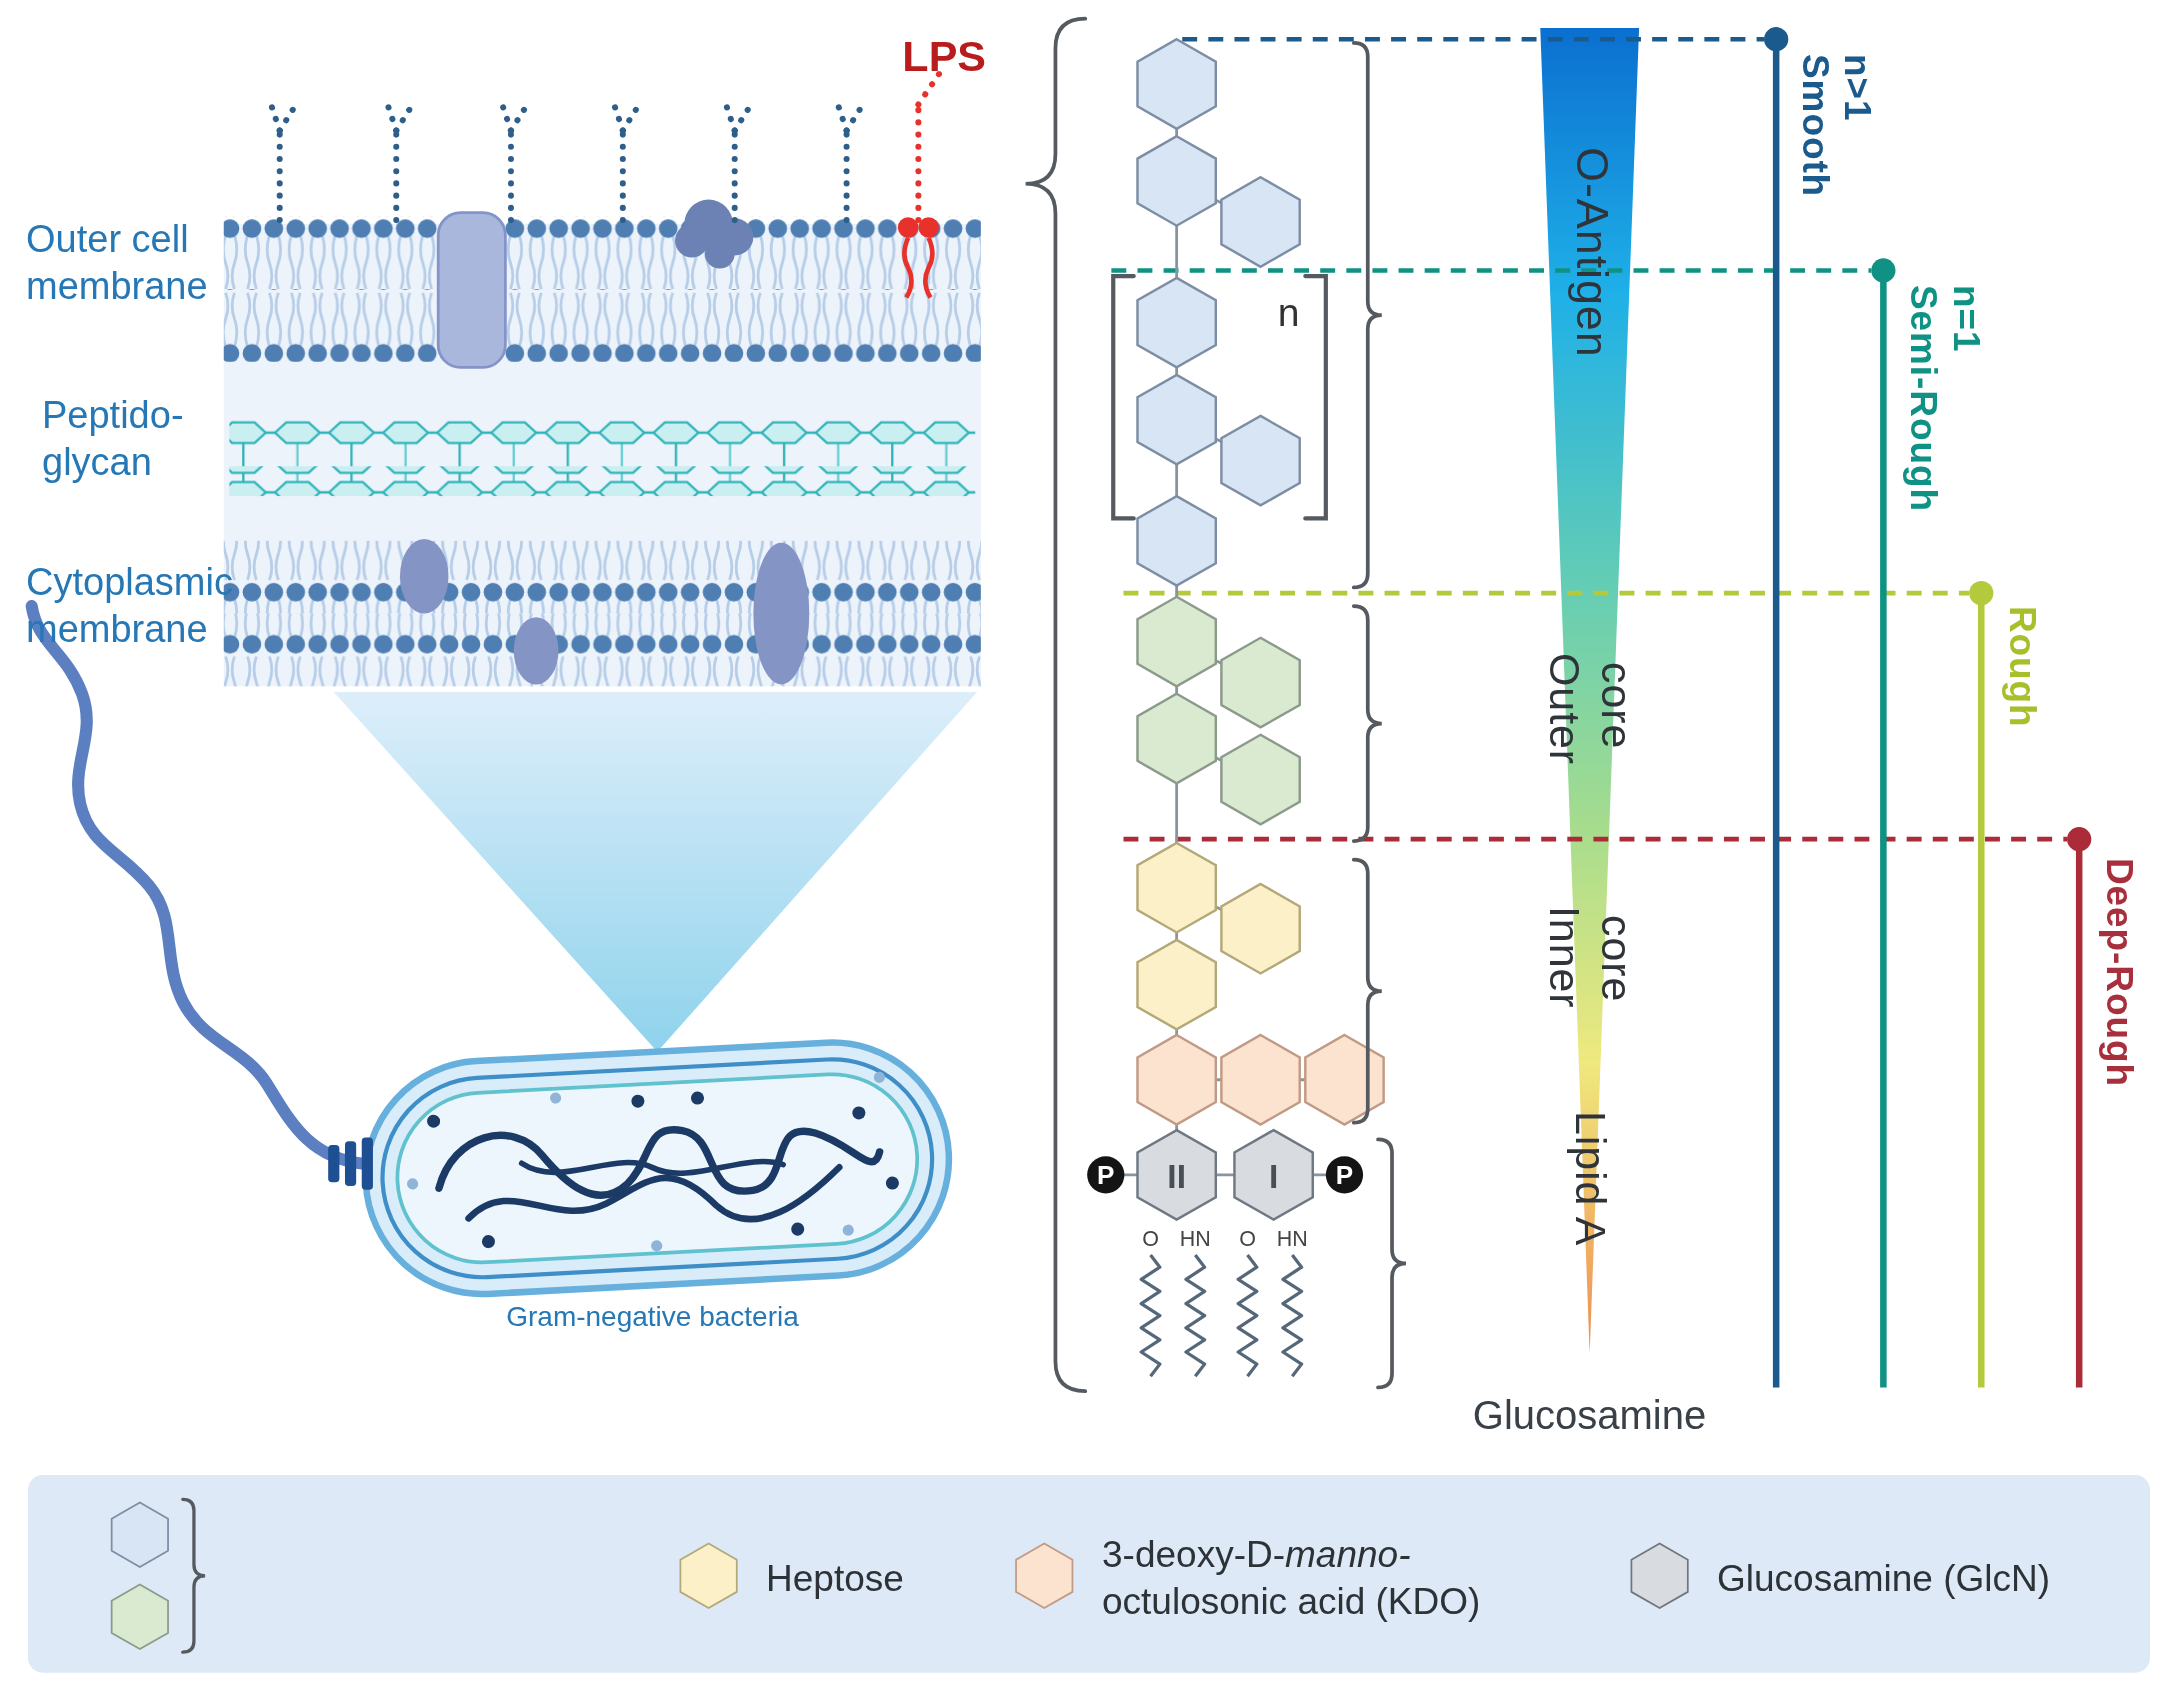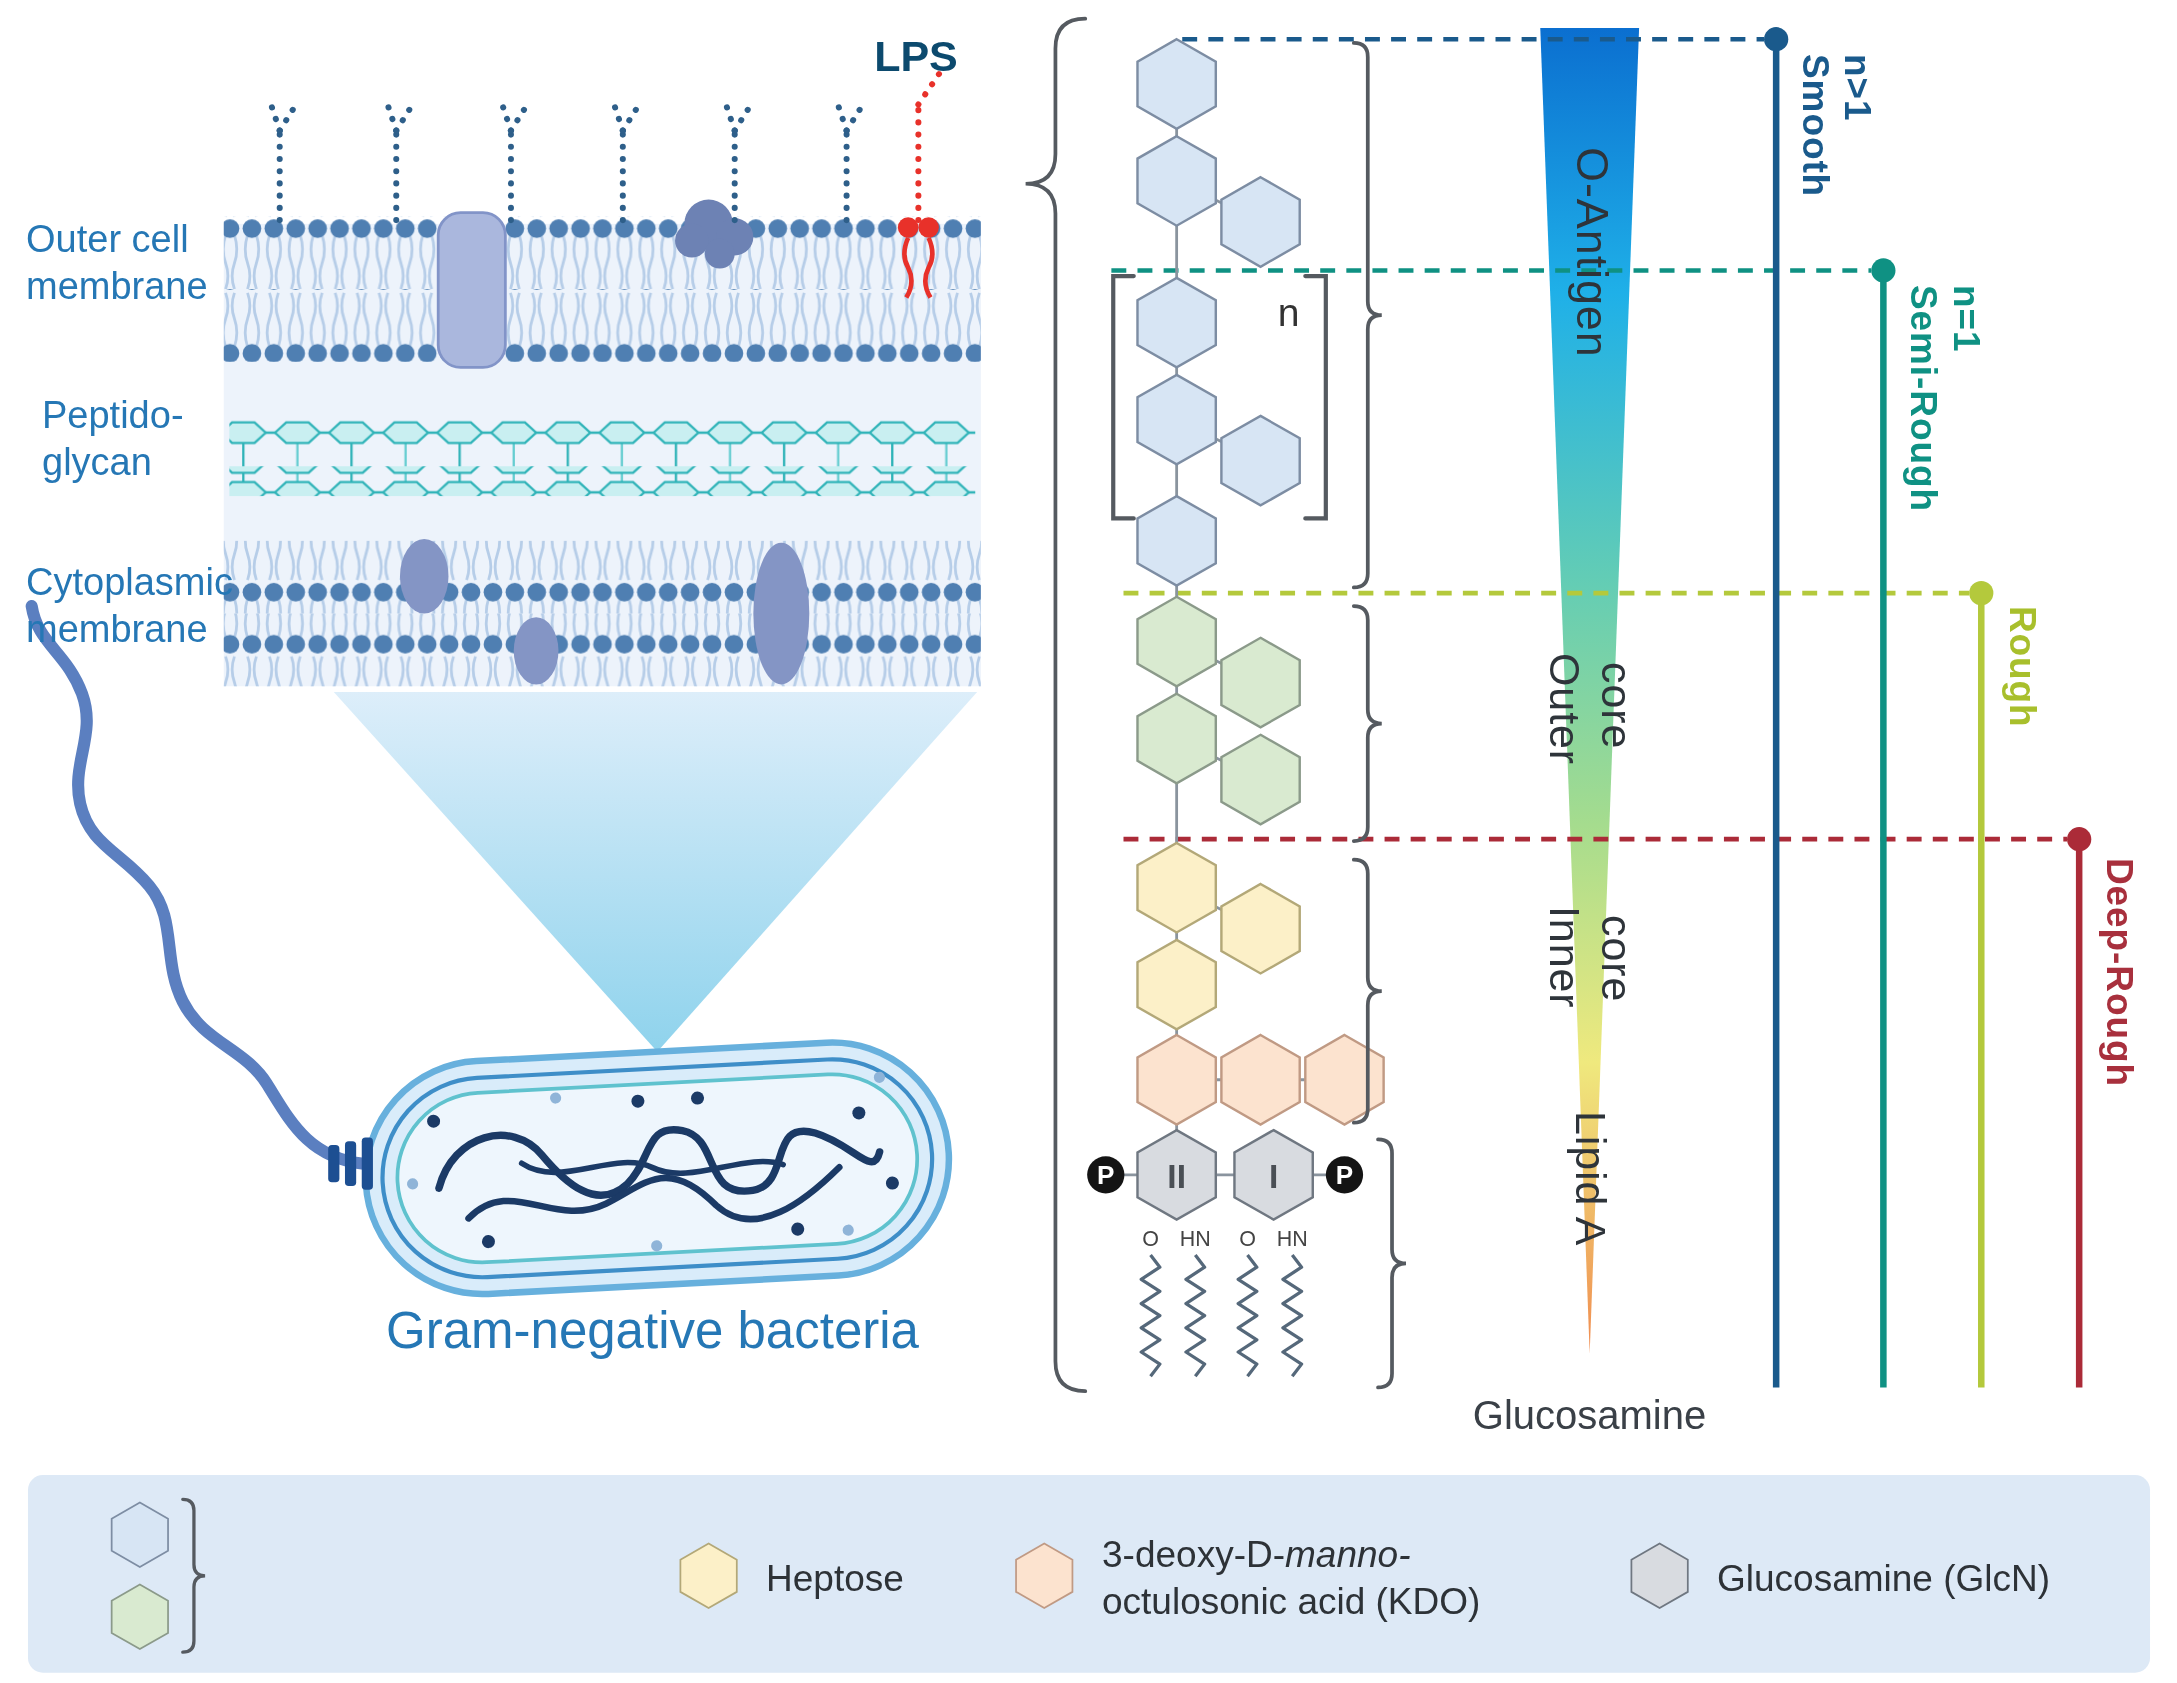--- a/index.html
+++ b/index.html
@@ -3,28 +3,28 @@
 <meta charset="utf-8">
 <style>
   *{margin:0;padding:0;box-sizing:border-box}
   html,body{background:#ffffff}
   body{font-family:"Liberation Sans",sans-serif;color:#2e343a}
   #stage{position:relative;width:2178px;height:1684px;background:#fff;overflow:hidden}
   #art{position:absolute;left:0;top:0;width:2178px;height:1684px}
 
   
   .lbl{position:absolute;color:#2577b5;font-size:38px;line-height:47px;font-weight:500}
-  .lps{position:absolute;color:#0c4a6e;font-size:43px;font-weight:600;text-align:center}
+  .lps{position:absolute;color:#b91c1c;font-size:43px;font-weight:600;text-align:right}
   .vtext{position:absolute;writing-mode:vertical-rl;white-space:nowrap}
   .tri-lbl{color:#2e343a;font-size:43px;letter-spacing:0.9px}
   .tri-big{font-size:45px}
   .ph-lbl{font-size:37px;font-weight:700;letter-spacing:0.9px}
   .c-smooth{color:#1a5a8c}.c-semirough{color:#0f9183}.c-rough{color:#a8bf2c}.c-deeprough{color:#a8303d}
   .variability{position:absolute;left:1459px;top:1393px;width:261px;text-align:center;font-size:40px;color:#3a4047}
-  .gramneg{position:absolute;left:373px;top:1301px;width:559px;text-align:center;font-size:51px;color:#2577b5;font-weight:500}
+  .gramneg{position:absolute;left:373px;top:1301px;width:559px;text-align:center;font-size:28px;color:#2577b5;font-weight:500}
   .legend-text{position:absolute;font-size:37px;color:#2d3237;line-height:47px}
   .legend-text em{}
 
   
   .hex-blue{fill:#d7e5f4;stroke:#7d8da3;stroke-width:2.6}
   .hex-green{fill:#d9ead0;stroke:#8b9a8a;stroke-width:2.6}
   .hex-yellow{fill:#fcf0c8;stroke:#b3a878;stroke-width:2.6}
   .hex-peach{fill:#fce3cf;stroke:#c09a84;stroke-width:2.6}
   .hex-gray{fill:#d8dbe0;stroke:#6f7781;stroke-width:2.6}
   .dotline{stroke:#2e5f8a;stroke-width:6.5;stroke-linecap:round;stroke-dasharray:0.1 13;fill:none}

